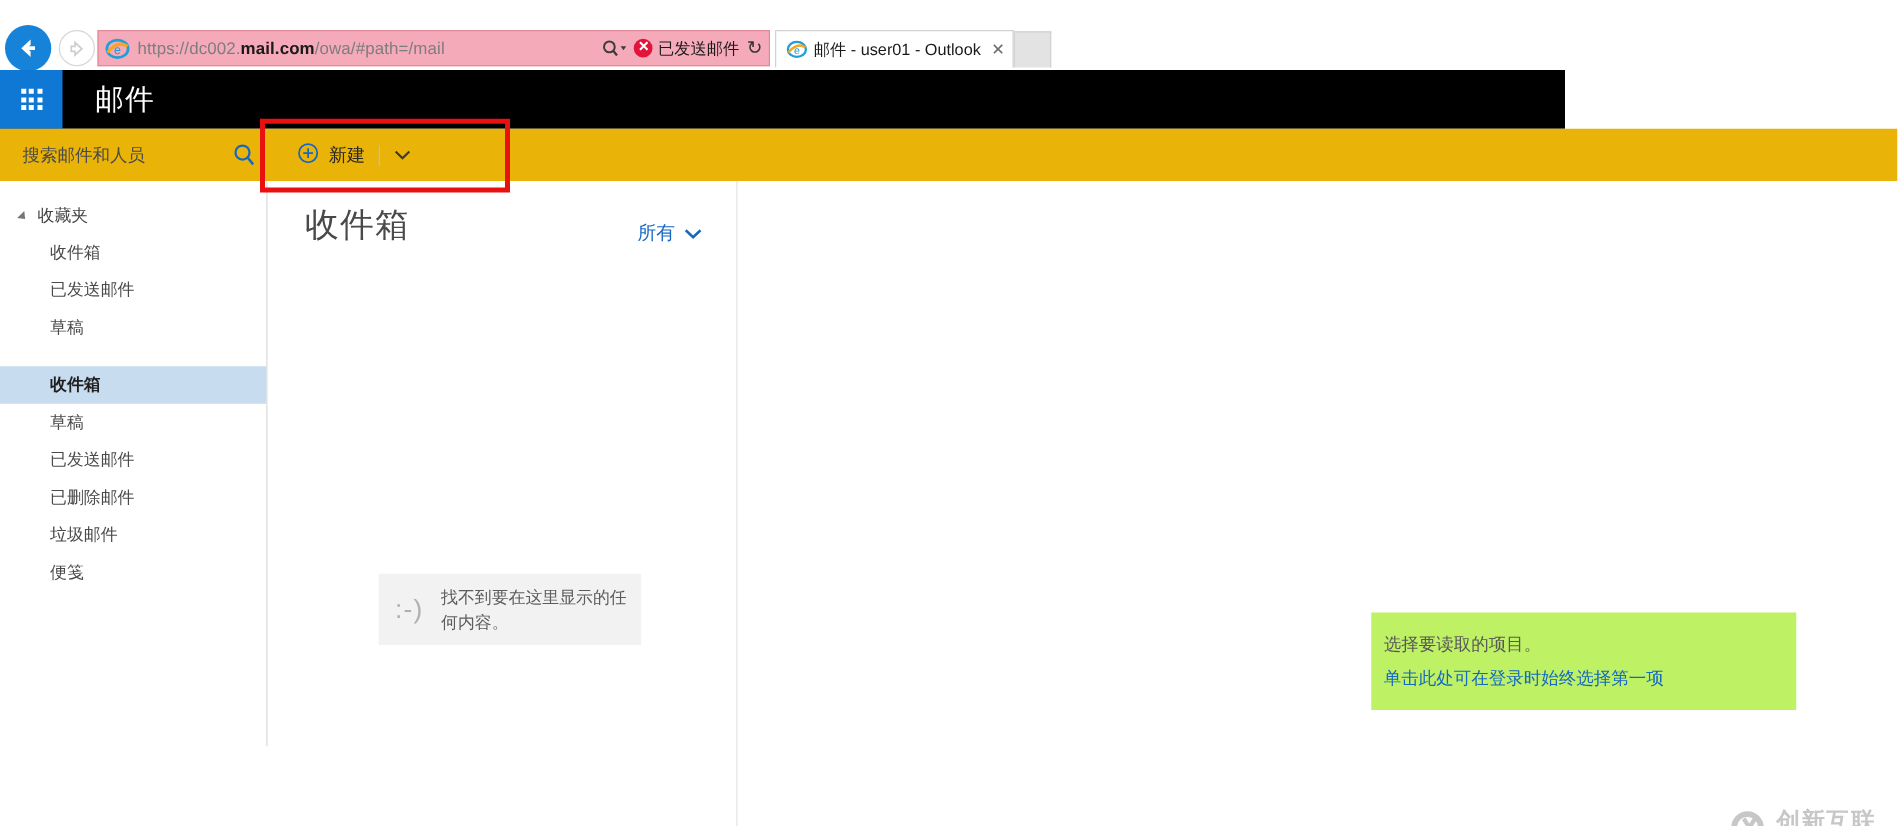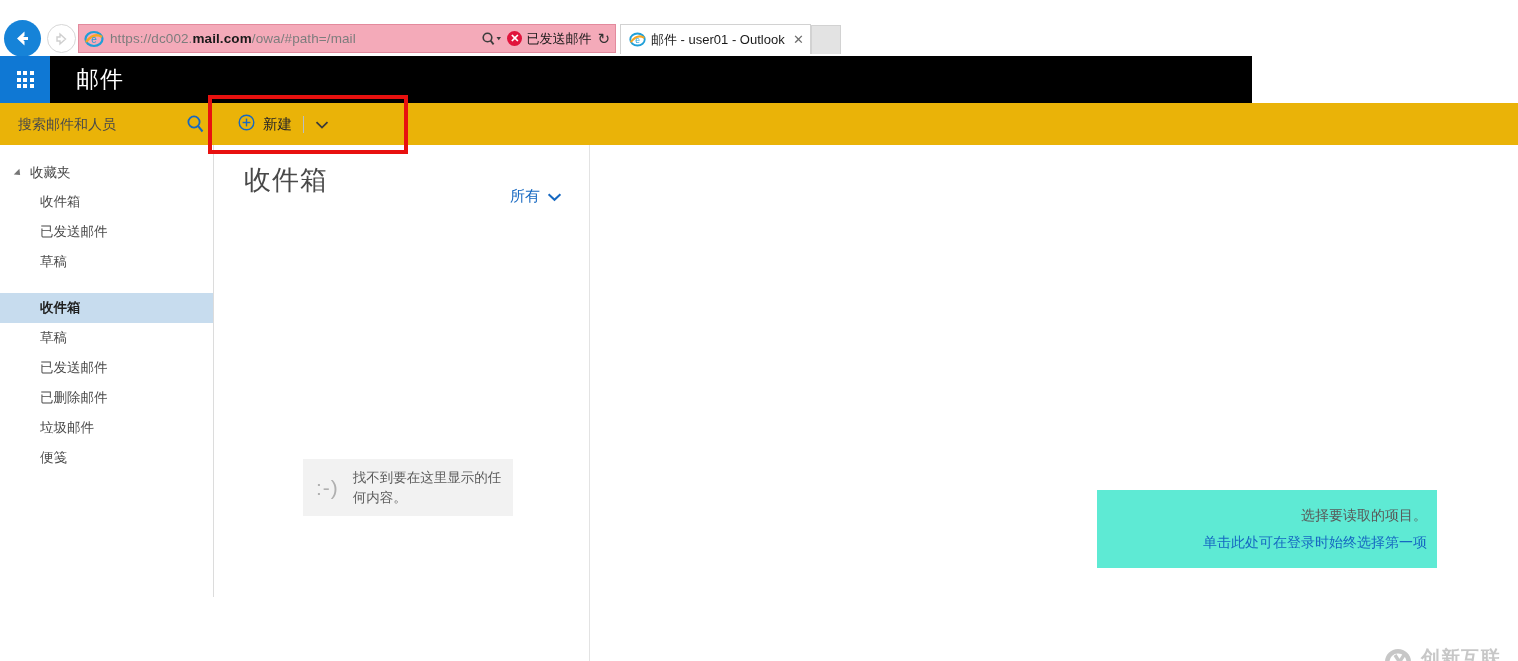--- a/index.html
+++ b/index.html
@@ -316,21 +316,21 @@
   }
   #inbox-title {
     position: absolute;
     left: 29px; top: 17px;
     font-size: 27px;
     color: #494949;
     letter-spacing: 1px;
   }
   #filter-control {
     position: absolute;
-    right: 28px; top: 42px;
+    right: 28px; top: 32px;
     display: flex;
     align-items: center;
     cursor: pointer;
   }
   #filter-label {
     font-size: 15px;
     color: #1668c1;
     margin-right: 7px;
   }
   #empty-state {
@@ -362,24 +362,24 @@
   #reading-pane {
     position: absolute;
     left: 591px; top: 0;
     width: 927px; height: 516px;
     background: #ffffff;
   }
   #reading-placeholder {
     position: absolute;
     left: 506px; top: 345px;
     width: 340px;
-    background: #5eead4;
+    background: #bef264;
     padding: 14px 10px;
     box-sizing: border-box;
-    text-align: right;
+    text-align: left;
   }
   #reading-placeholder-text {
     font-size: 14px;
     color: #595959;
     line-height: 1.6;
   }
   #reading-placeholder-link {
     display: block;
     margin-top: 5px;
     font-size: 14px;

